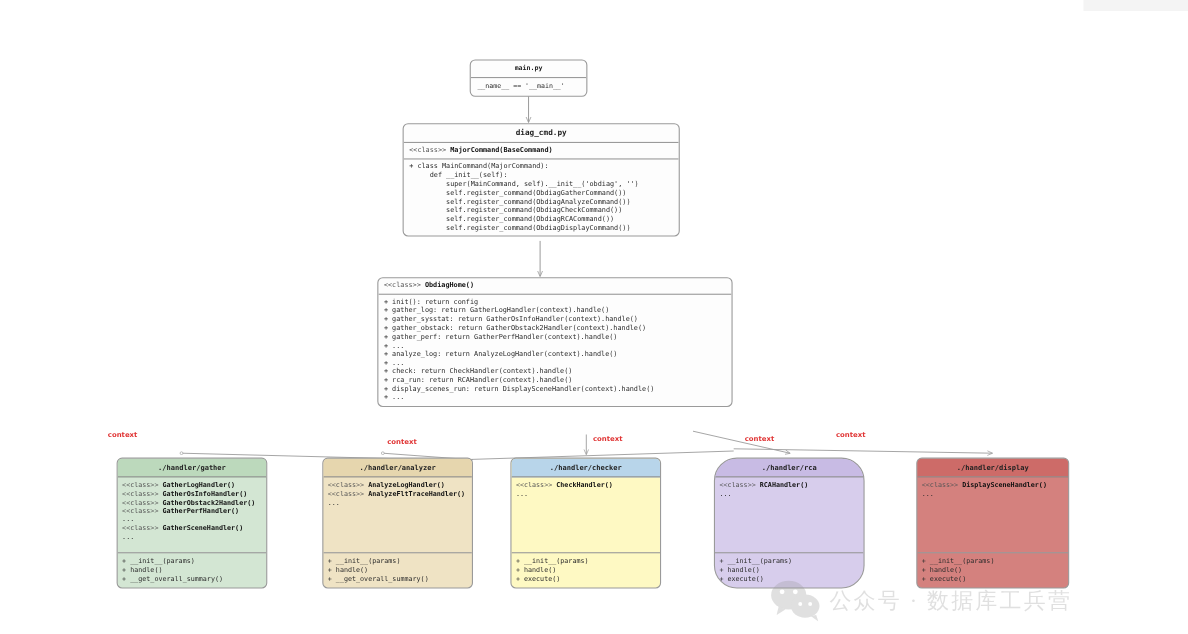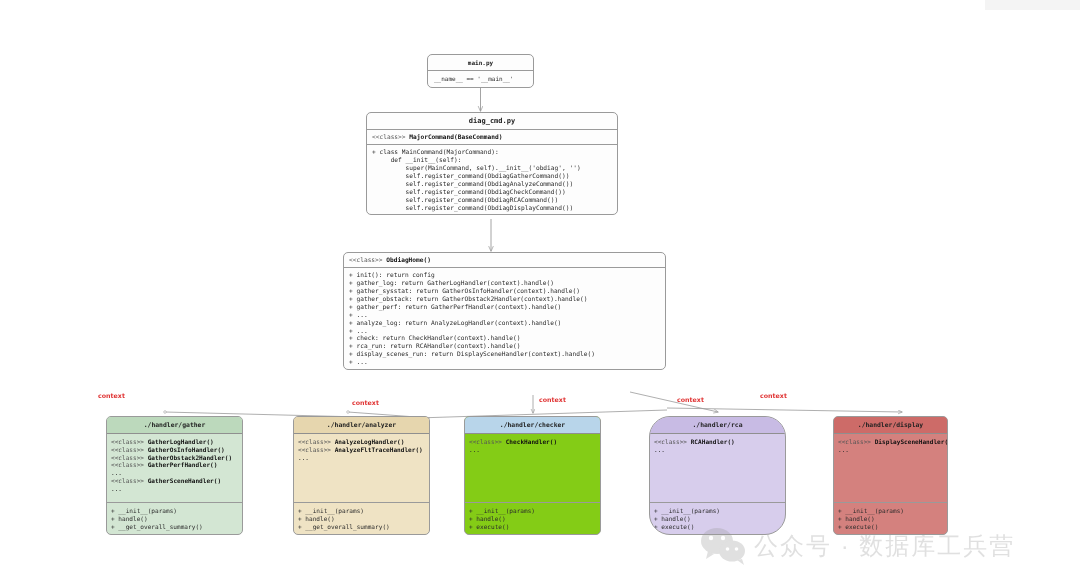--- a/index.html
+++ b/index.html
@@ -73,21 +73,21 @@
   .handler { font-size: 6px; }
   .handler .title { font-size: 6.4px; padding: 4px 3px; border-bottom: 1px solid #8f8f8f; }
   .handler .section { padding: 4px 4px; min-height: 10px; }
   .handler .attrs { height: 69px; box-sizing: border-box; }
   .handler .line { font-size: 6.1px; }
 
   #h-gather   { left: 94px;  top: 416px; width: 137px; margin-left: 12px; }
   #h-analyzer { left: 293px; top: 416px; width: 137px; }
   #h-checker  { left: 464px; top: 416px; width: 137px; }
   #h-rca      { left: 649px; top: 416px; width: 137px; border-radius: 21px; }
-  #h-display  { left: 833px; top: 416px; width: 115px; }
+  #h-display  { left: 833px; top: 416px; width: 139px; }
 
   
   #links {
     position: absolute;
     left: 0; top: 0;
     width: 1080px; height: 576px;
     pointer-events: none;
   }
   .ctx-label {
     position: absolute;
@@ -103,22 +103,22 @@
     position: absolute;
     left: 700px;
     top: 527px;
     display: flex;
     align-items: center;
     gap: 8px;
     opacity: 0.30;
     pointer-events: none;
   }
   #watermark .wm-text {
-    font-family: Liberation Sans, sans-serif;
-    font-size: 24px;
+    font-family: Liberation Serif, serif;
+    font-size: 20px;
     color: #9a9a9a;
     letter-spacing: 2px;
     white-space: nowrap;
   }
 </style>
 </head>
 <body>
 
 <div id="canvas">
 
@@ -218,21 +218,21 @@
         <div class="line"><span class="stereo">&lt;&lt;class&gt;&gt;</span> <span class="cname">AnalyzeLogHandler()</span></div>
         <div class="line"><span class="stereo">&lt;&lt;class&gt;&gt;</span> <span class="cname">AnalyzeFltTraceHandler()</span></div>
         <div class="line">...</div>
       </div>
       <div class="section last">
         <div class="line">+ __init__(params)</div>
         <div class="line">+ handle()</div>
         <div class="line">+ __get_overall_summary()</div>
       </div>
     </div>
-  <div class="node handler" id="h-checker" style="background: #84cc16;">
+  <div class="node handler" id="h-checker" style="background: #fef9c3;">
       <div class="title" style="background: rgb(184, 213, 234);">./handler/checker</div>
       <div class="section attrs">
         <div class="line"><span class="stereo">&lt;&lt;class&gt;&gt;</span> <span class="cname">CheckHandler()</span></div>
         <div class="line">...</div>
       </div>
       <div class="section last">
         <div class="line">+ __init__(params)</div>
         <div class="line">+ handle()</div>
         <div class="line">+ execute()</div>
       </div>

